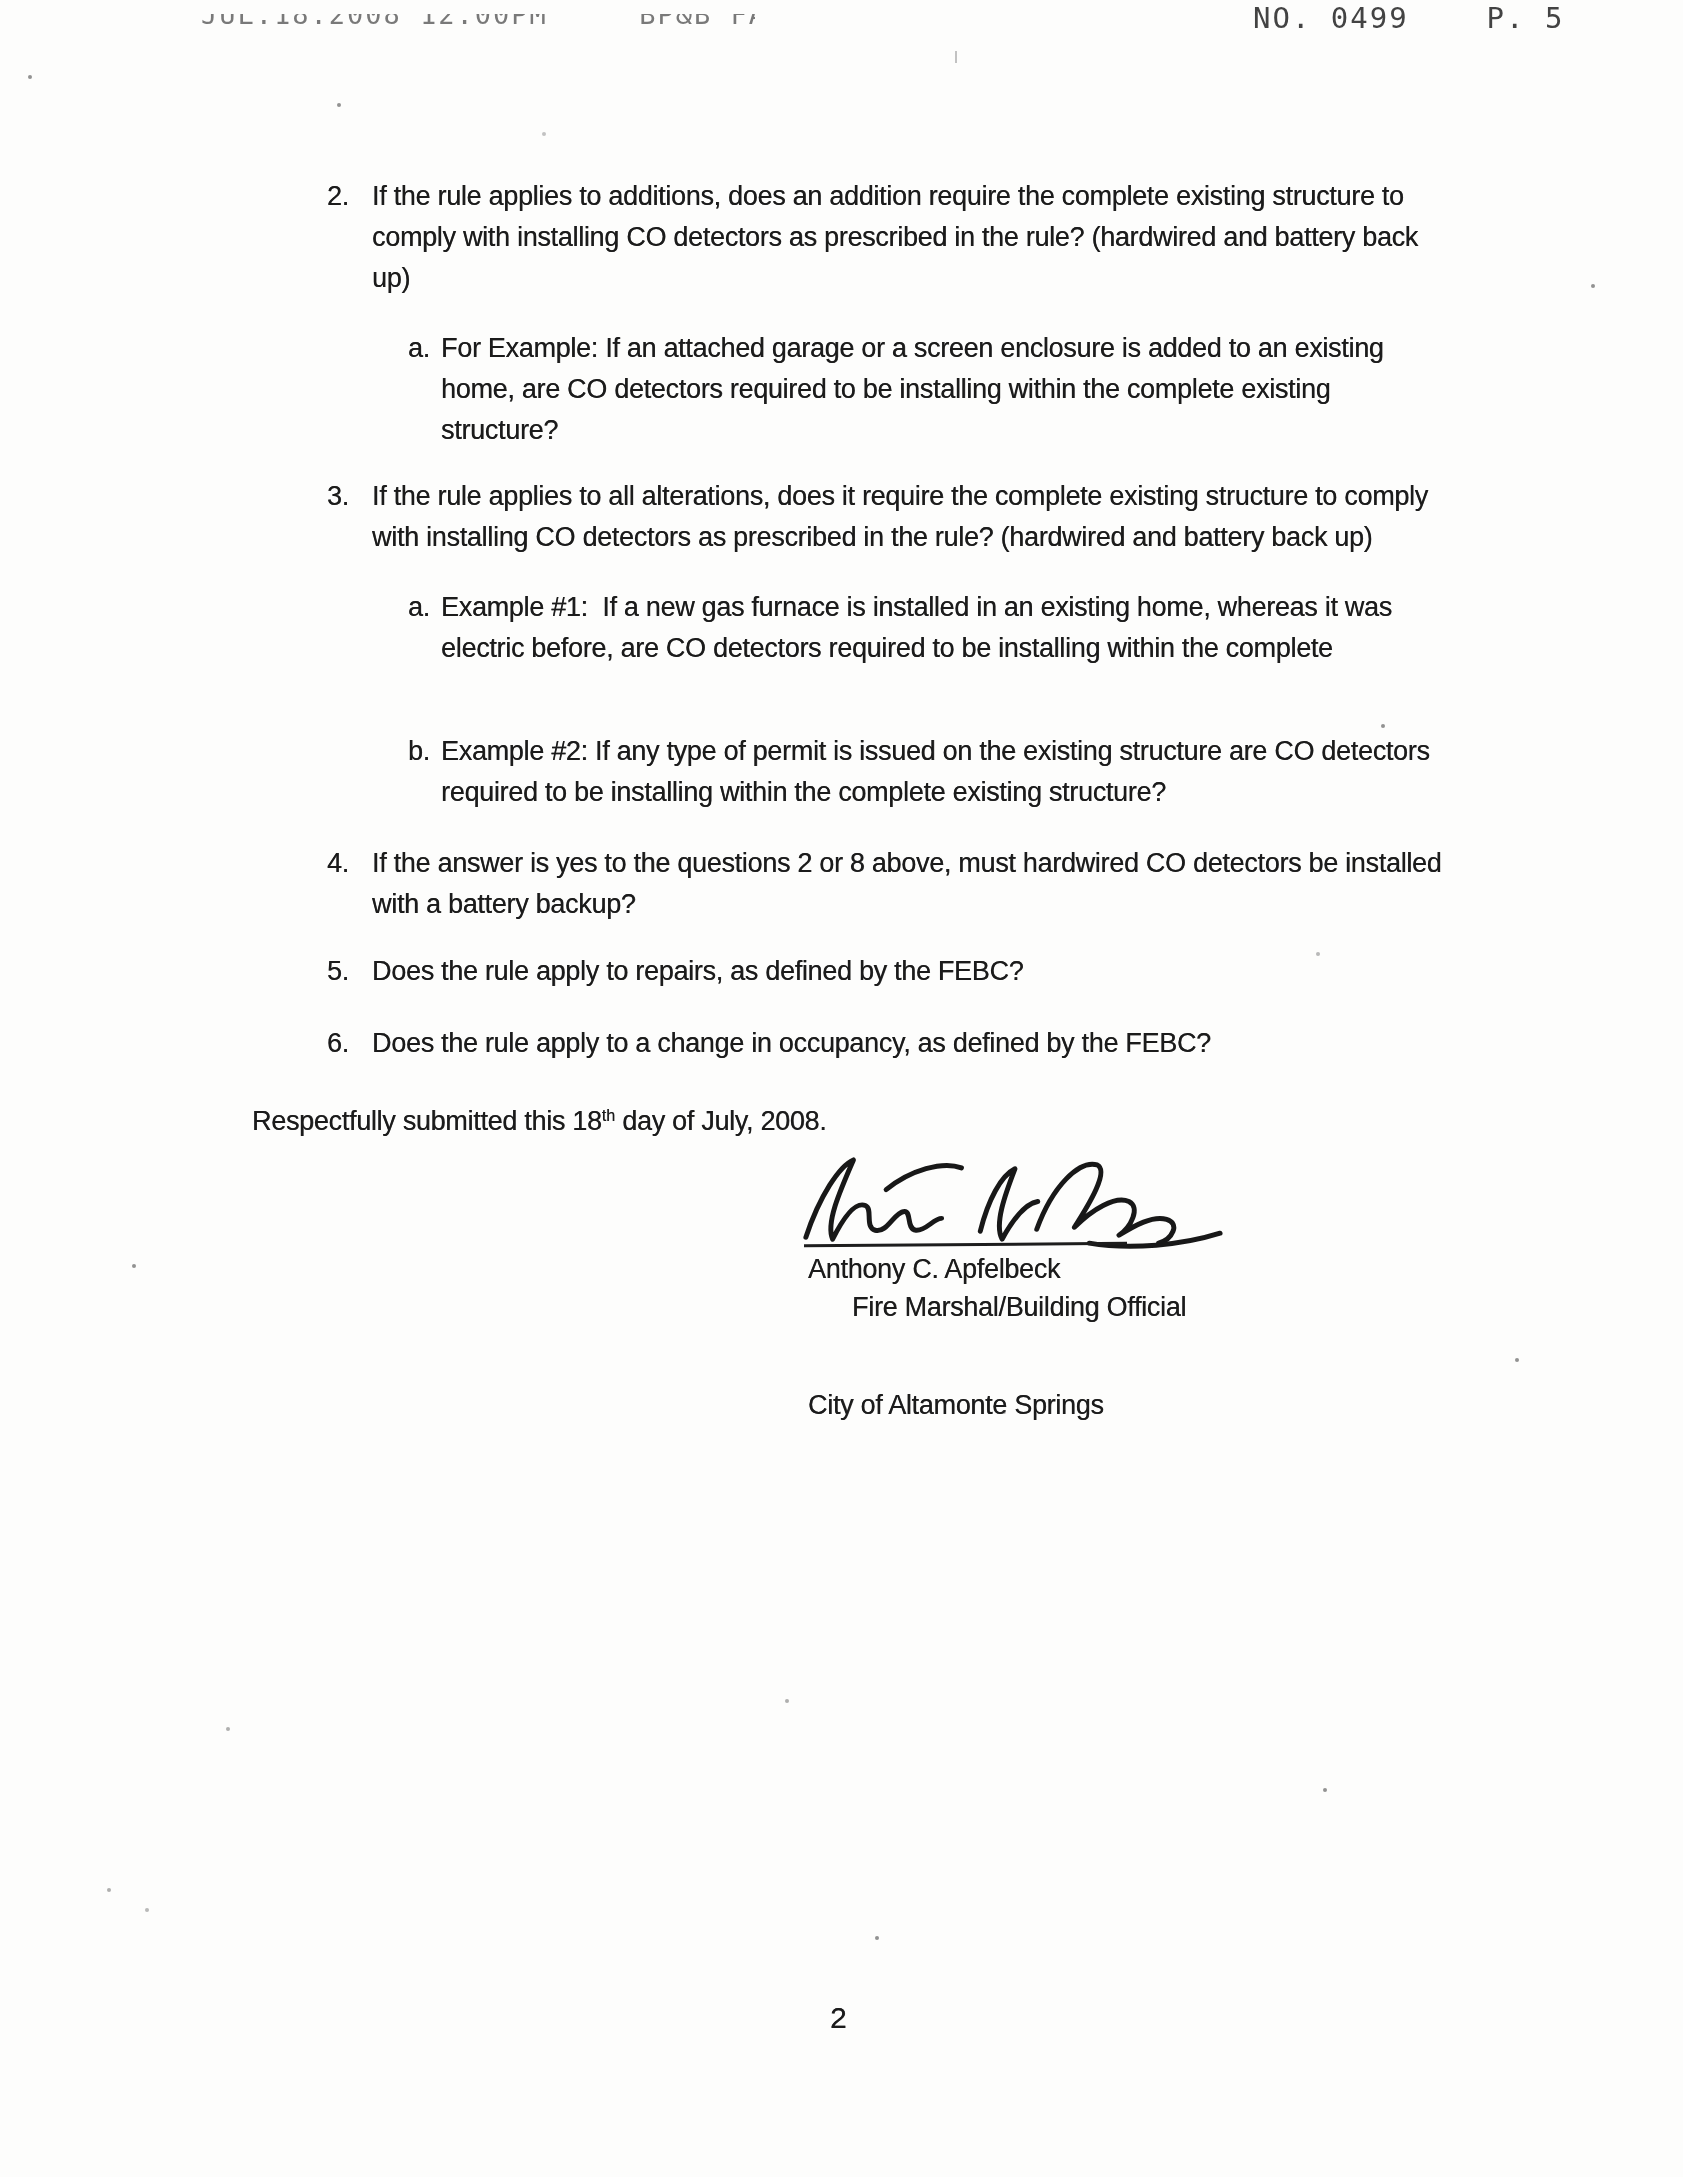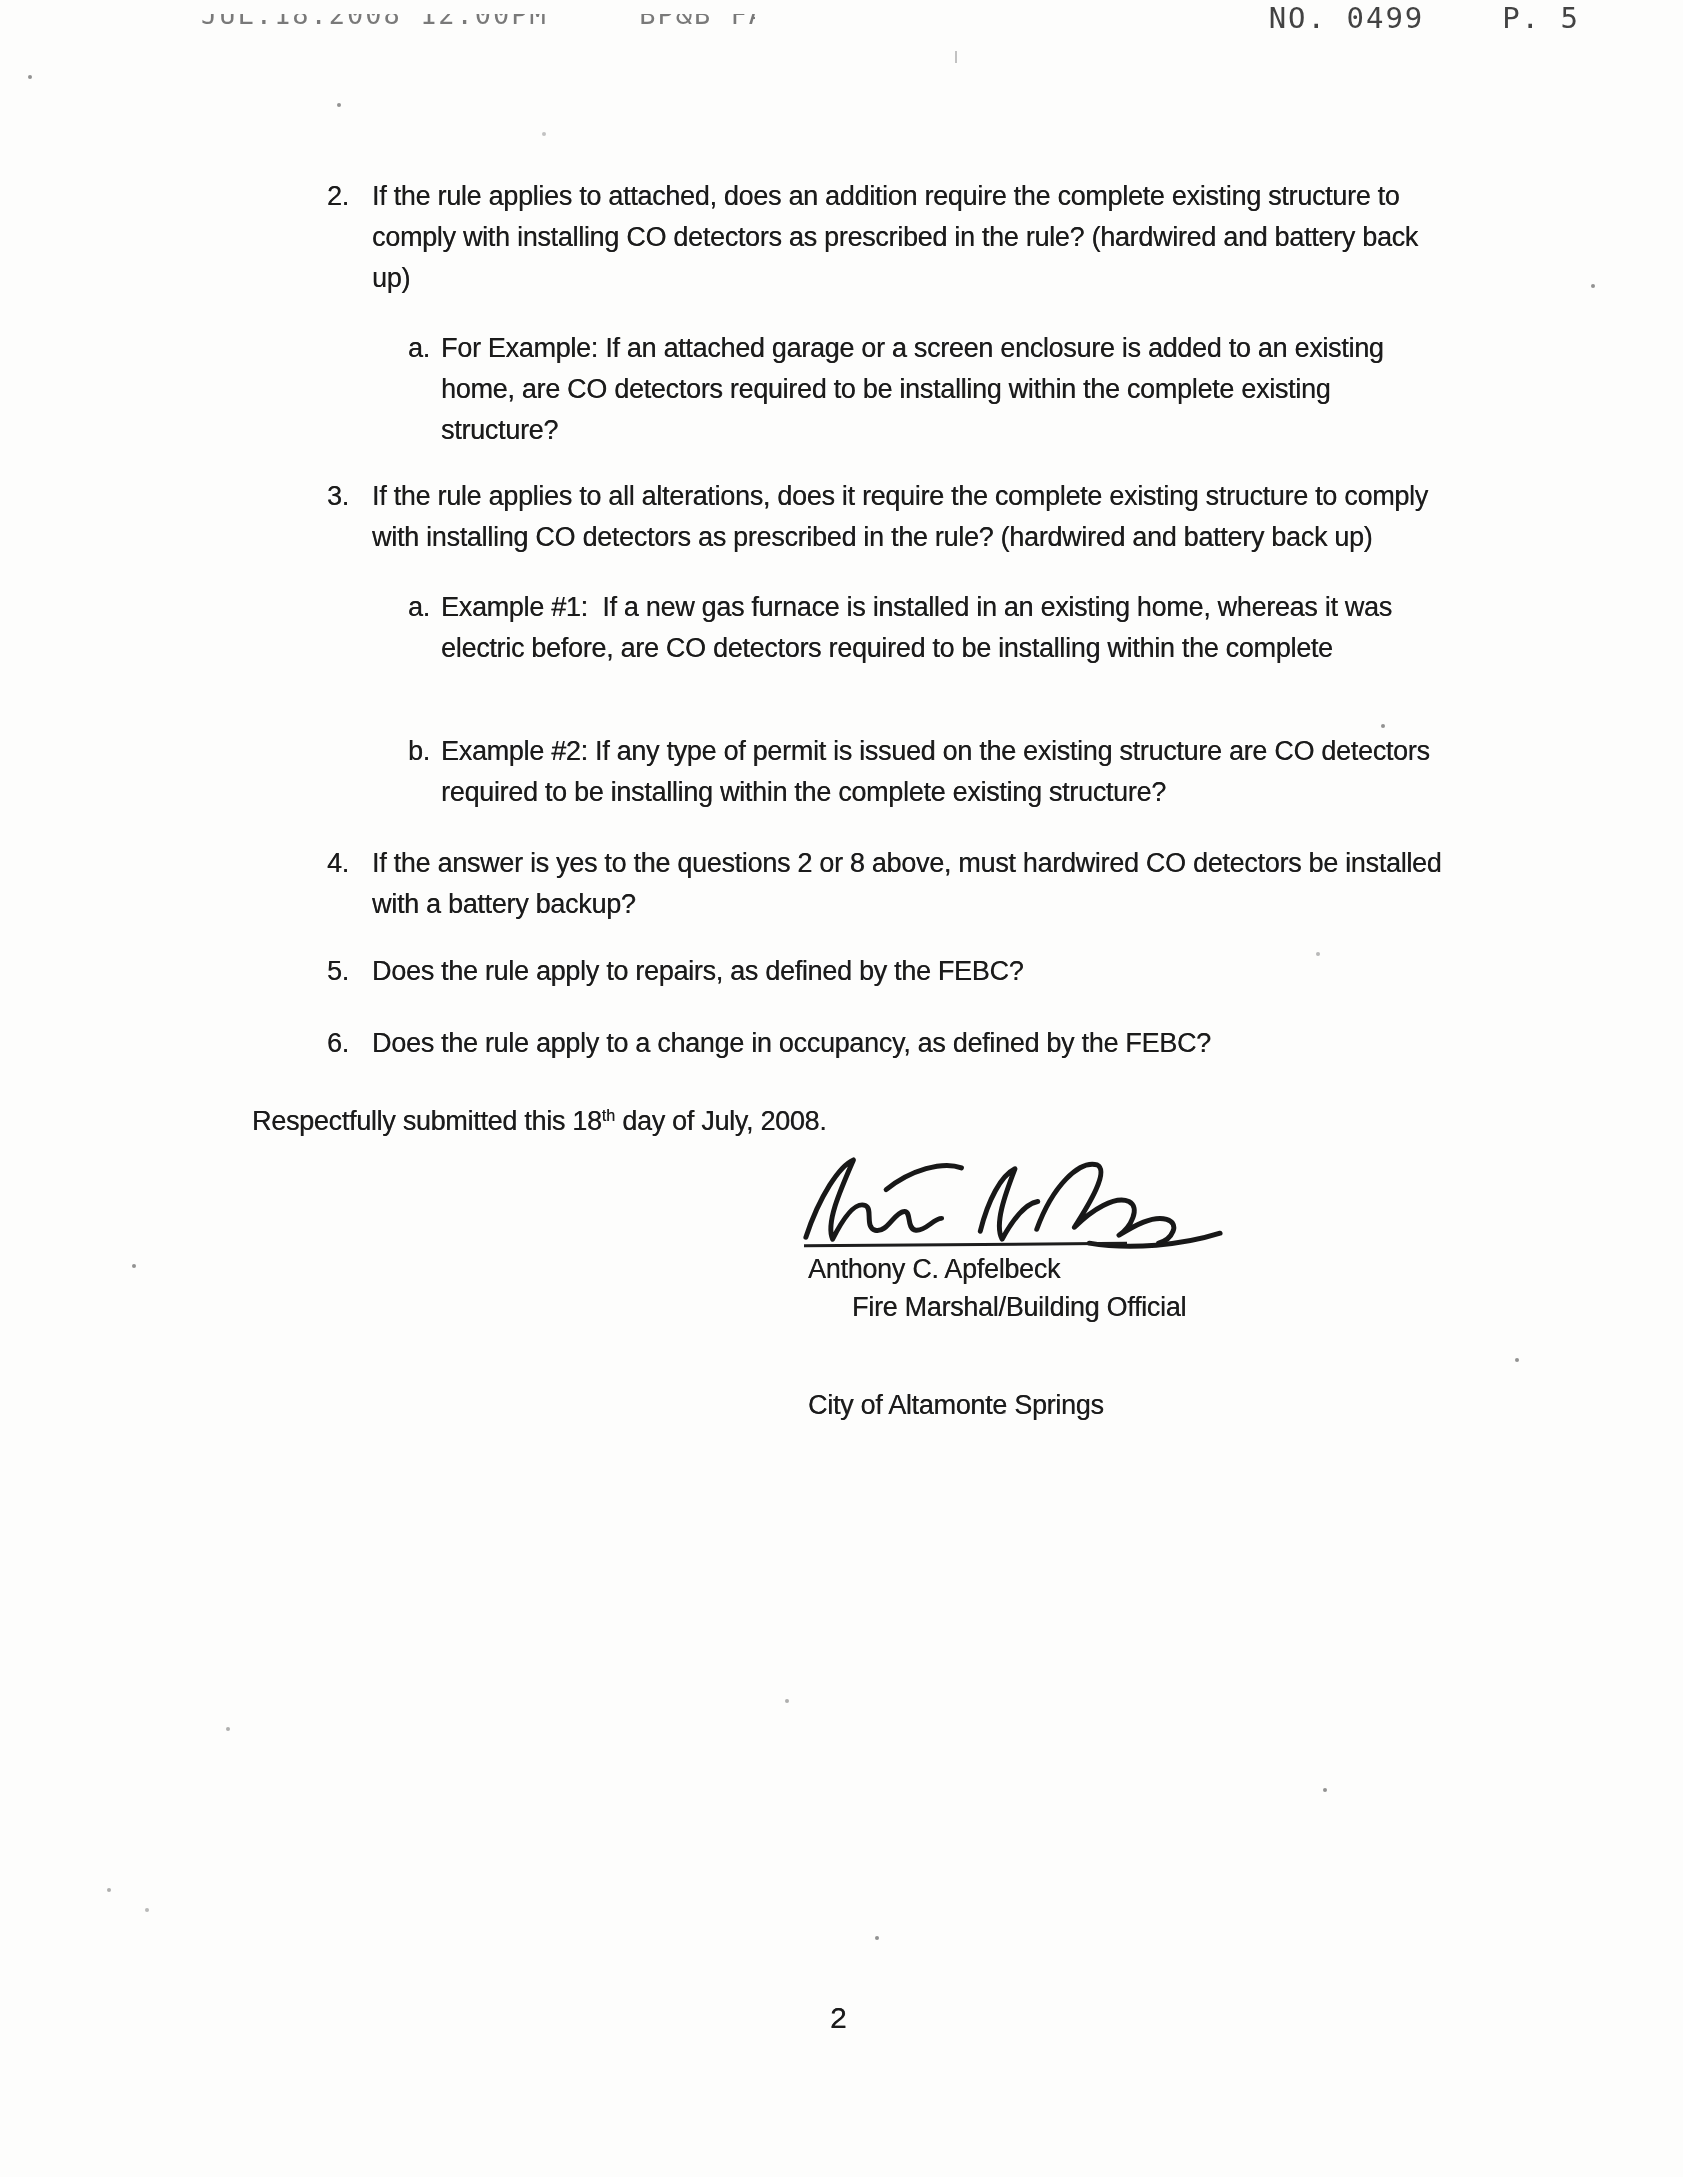--- a/index.html
+++ b/index.html
@@ -9,21 +9,21 @@
     font-family:"Liberation Sans", sans-serif;
     color:#1b1b1b;
   }
   
   .fax-strip { position:absolute; overflow:hidden;
     font-family:"DejaVu Sans Mono", monospace; color:#2a2a2a; }
   .fax-strip > span { display:block; white-space:pre; }
   .fax-left  { left:201px; top:14px; height:21px; width:554px; opacity:.62; filter:blur(0.4px); }
   .fax-left  > span { font-size:27px; letter-spacing:2px; margin-top:-15px; }
   .fax-right { left:1253px; top:6px; height:41px; width:327px; opacity:.88; filter:blur(0.2px); }
-  .fax-right > span { font-size:29px; letter-spacing:2px; margin-top:-5px;text-align:right; }
+  .fax-right > span { font-size:29px; letter-spacing:2px; margin-top:-5px; }
 
   
   .item { position:absolute; display:flex; font-size:27px; line-height:41px;
     letter-spacing:-0.3px; text-shadow:0.3px 0 0 rgba(25,25,25,.8); }
   .item .num { flex:0 0 auto; }
   .item .txt { margin:0; }
   .item .txt div { white-space:pre; }
   .lvl1 { left:327px; }
   .lvl1 .num { width:45px; }
   .lvl2 { left:408px; }
@@ -58,21 +58,21 @@
   <div class="fax-strip fax-left">
     <span>JUL.18.2008 12:00PM     BP&amp;B FAX</span>
   </div>
   <div class="fax-strip fax-right">
     <span>NO. 0499    P. 5</span>
   </div>
 
   <div class="item lvl1" style="top:176px">
     <div class="num">2.</div>
     <div class="txt">
-      <div>If the rule applies to attached, does an addition require the complete existing structure to</div>
+      <div>If the rule applies to additions, does an addition require the complete existing structure to</div>
       <div>comply with installing CO detectors as prescribed in the rule? (hardwired and battery back</div>
       <div>up)</div>
     </div>
   </div>
 
   <div class="item lvl2" style="top:328px">
     <div class="num">a.</div>
     <div class="txt">
       <div>For Example: If an attached garage or a screen enclosure is added to an existing</div>
       <div>home, are CO detectors required to be installing within the complete existing</div>

